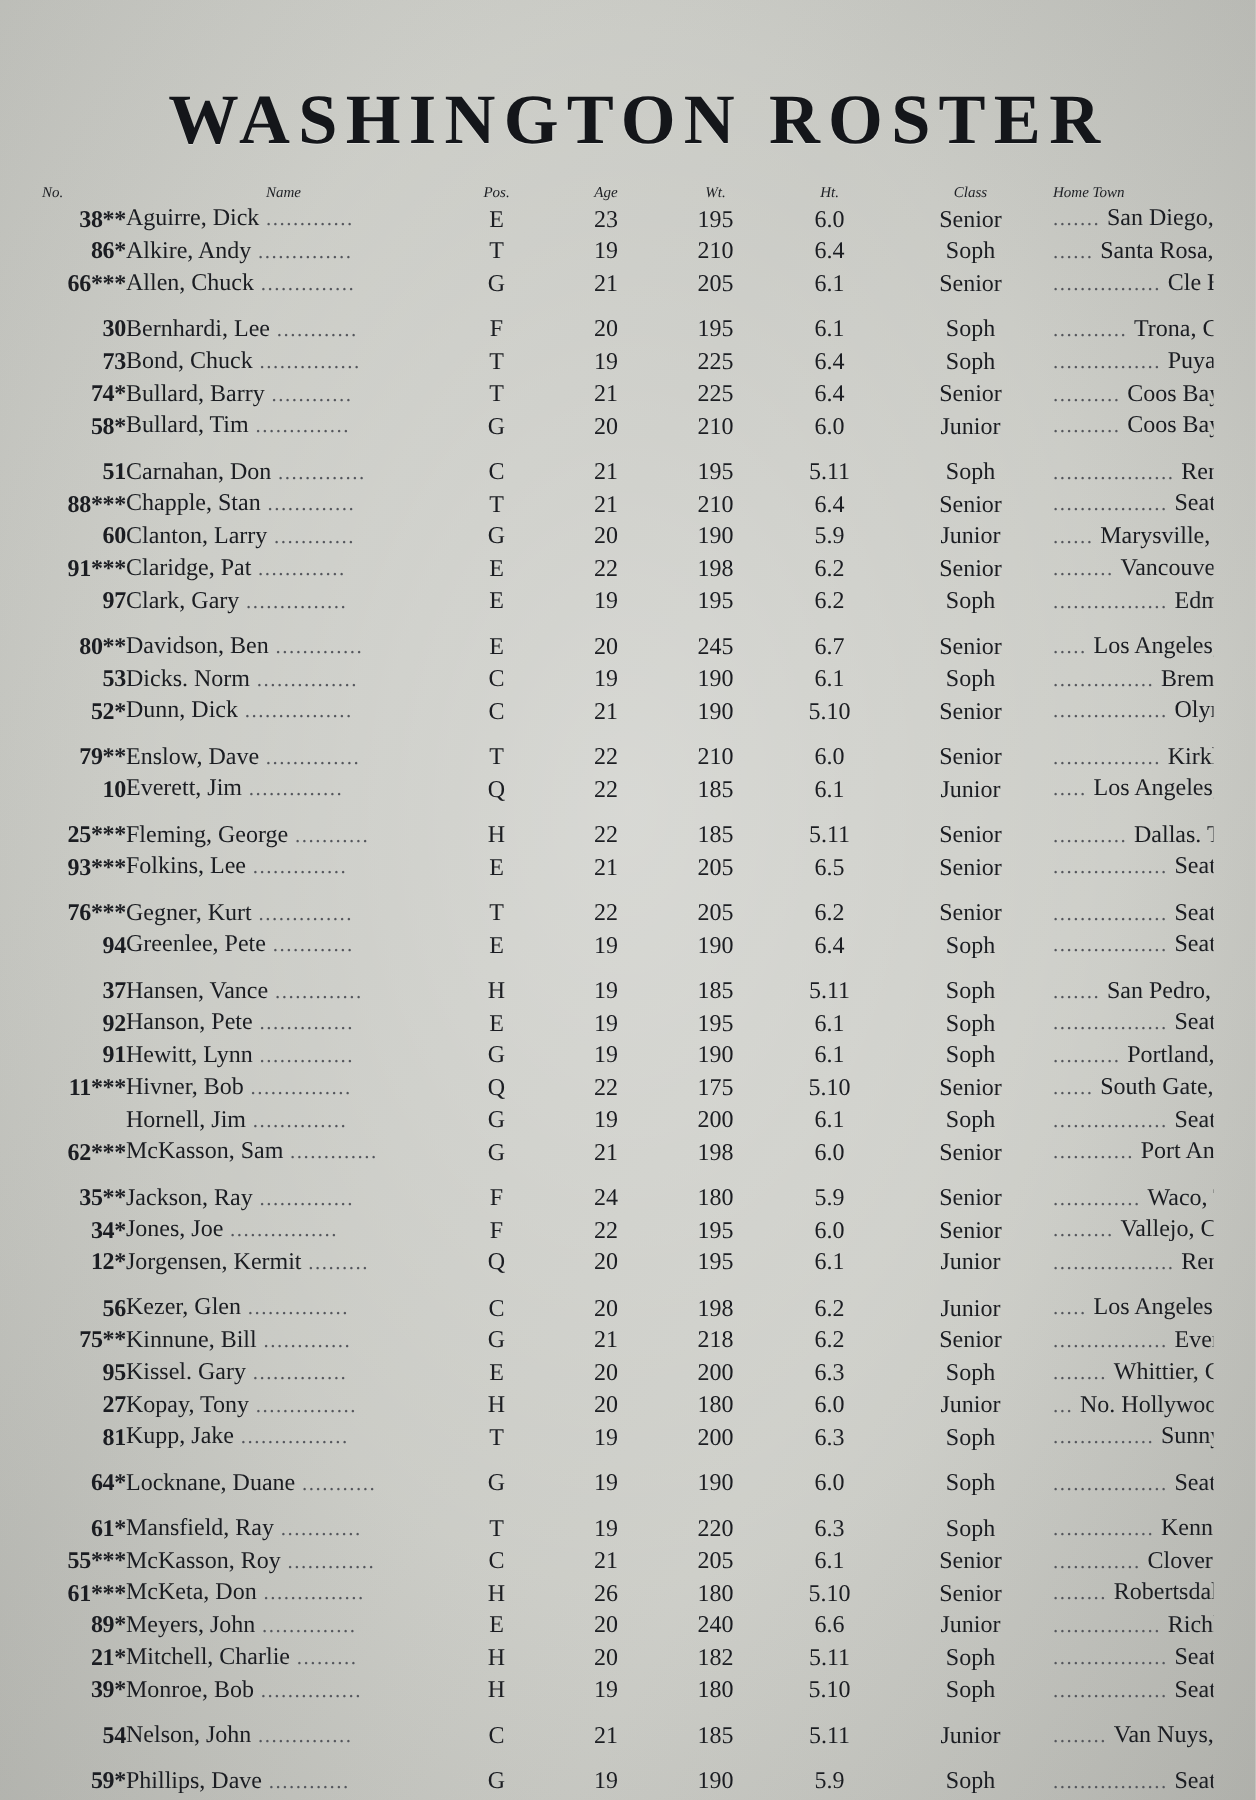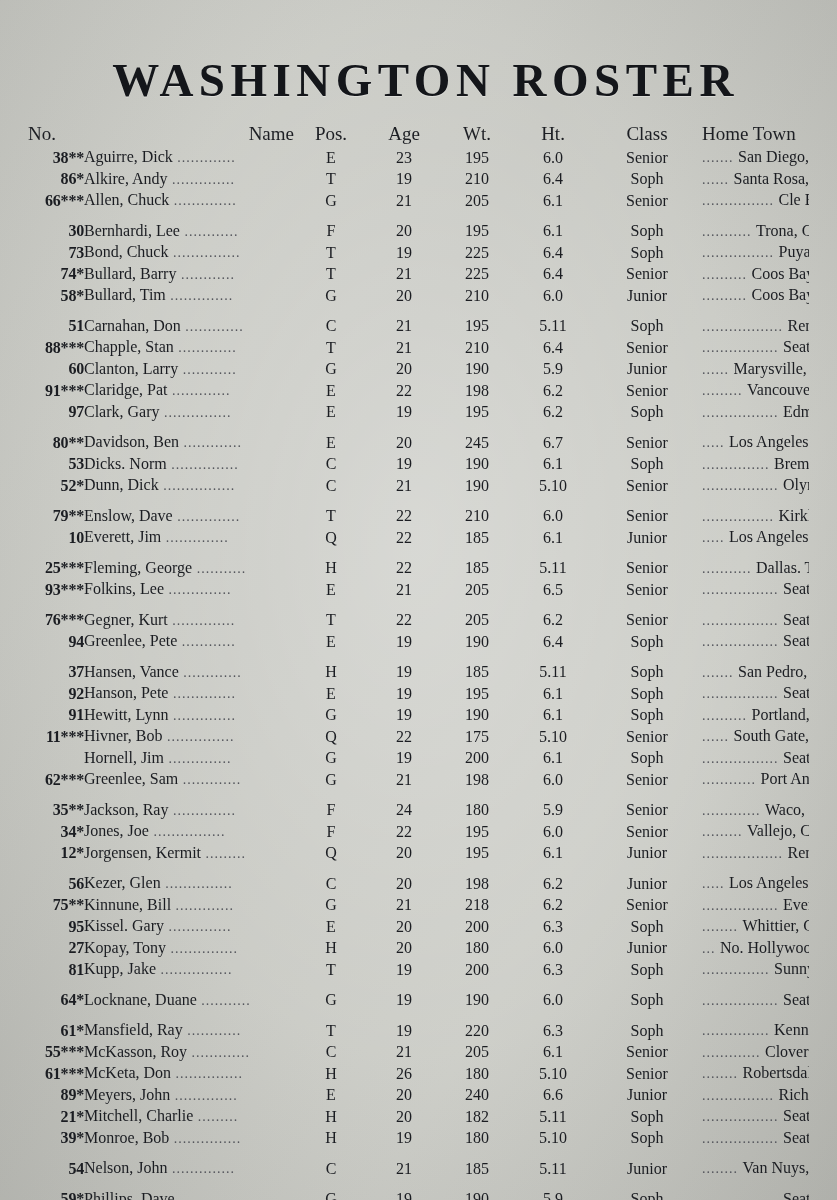--- a/index.html
+++ b/index.html
@@ -41,22 +41,23 @@
     text-shadow: 0 1px 0 rgba(255,255,255,0.35);
   }
 
   table.roster {
     width: 100%;
     border-collapse: collapse;
     margin-top: 16px;
     table-layout: fixed;
   }
   table.roster th {
+    font-style: italic;
     font-weight: normal;
-    font-size: 19px;
+    font-size: 10px;
     padding: 0 0 2px 0;
     color: #1d1f24;
   }
   table.roster td {
     font-size: 16px;
     padding: 0;
     height: 20.5px;
     line-height: 20.5px;
     white-space: nowrap;
     overflow: hidden;
@@ -66,21 +67,21 @@
   col.c-no    { width: 56px; }
   col.c-name  { width: 210px; }
   col.c-pos   { width: 74px; }
   col.c-age   { width: 72px; }
   col.c-wt    { width: 74px; }
   col.c-ht    { width: 78px; }
   col.c-class { width: 110px; }
   col.c-town  { width: auto; }
 
   th.h-no    { text-align: left;   padding-left: 4px; }
-  th.h-name  { text-align: right;   padding-left: 20px; }
+  th.h-name  { text-align: center;   padding-left: 20px; }
   th.h-pos   { text-align: center; }
   th.h-age   { text-align: center; }
   th.h-wt    { text-align: center; }
   th.h-ht    { text-align: center; }
   th.h-class { text-align: center; }
   th.h-town  { text-align: left;  padding-right: 6px; }
 
   td.no {
     text-align: right;
     padding-right: 0;
@@ -417,21 +418,21 @@
           <td class="name"><span>Hornell, Jim</span><span class="dots"> ..............</span></td>
           <td class="pos"><span>G</span></td>
           <td class="age"><span>19</span></td>
           <td class="wt"><span>200</span></td>
           <td class="ht"><span>6.1</span></td>
           <td class="cls"><span>Soph</span></td>
           <td class="town"><span class="dots">................. </span><span>Seattle</span></td>
         </tr>
         <tr>
           <td class="no"><span>62***</span></td>
-          <td class="name"><span>Greenlee, Sam</span><span class="dots"> .............</span></td>
+          <td class="name"><span>McKasson, Sam</span><span class="dots"> .............</span></td>
           <td class="pos"><span>G</span></td>
           <td class="age"><span>21</span></td>
           <td class="wt"><span>198</span></td>
           <td class="ht"><span>6.0</span></td>
           <td class="cls"><span>Senior</span></td>
           <td class="town"><span class="dots">............ </span><span>Port Angeles</span></td>
         </tr>
         <tr class="spacer">
           <td colspan="8"></td>
         </tr>

